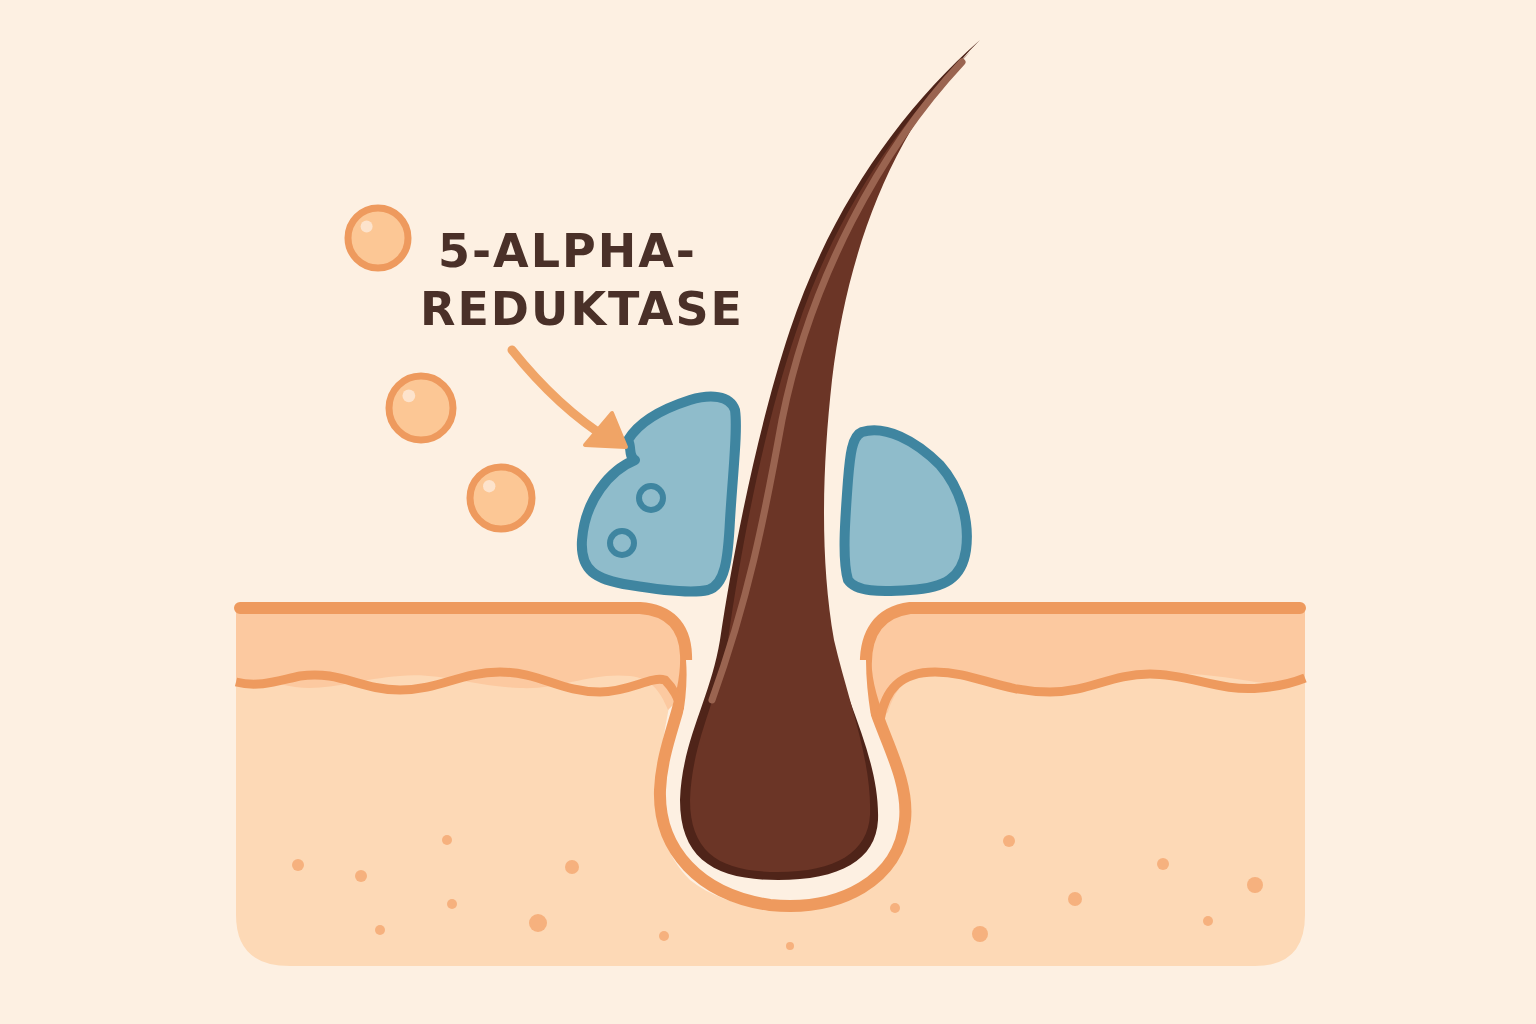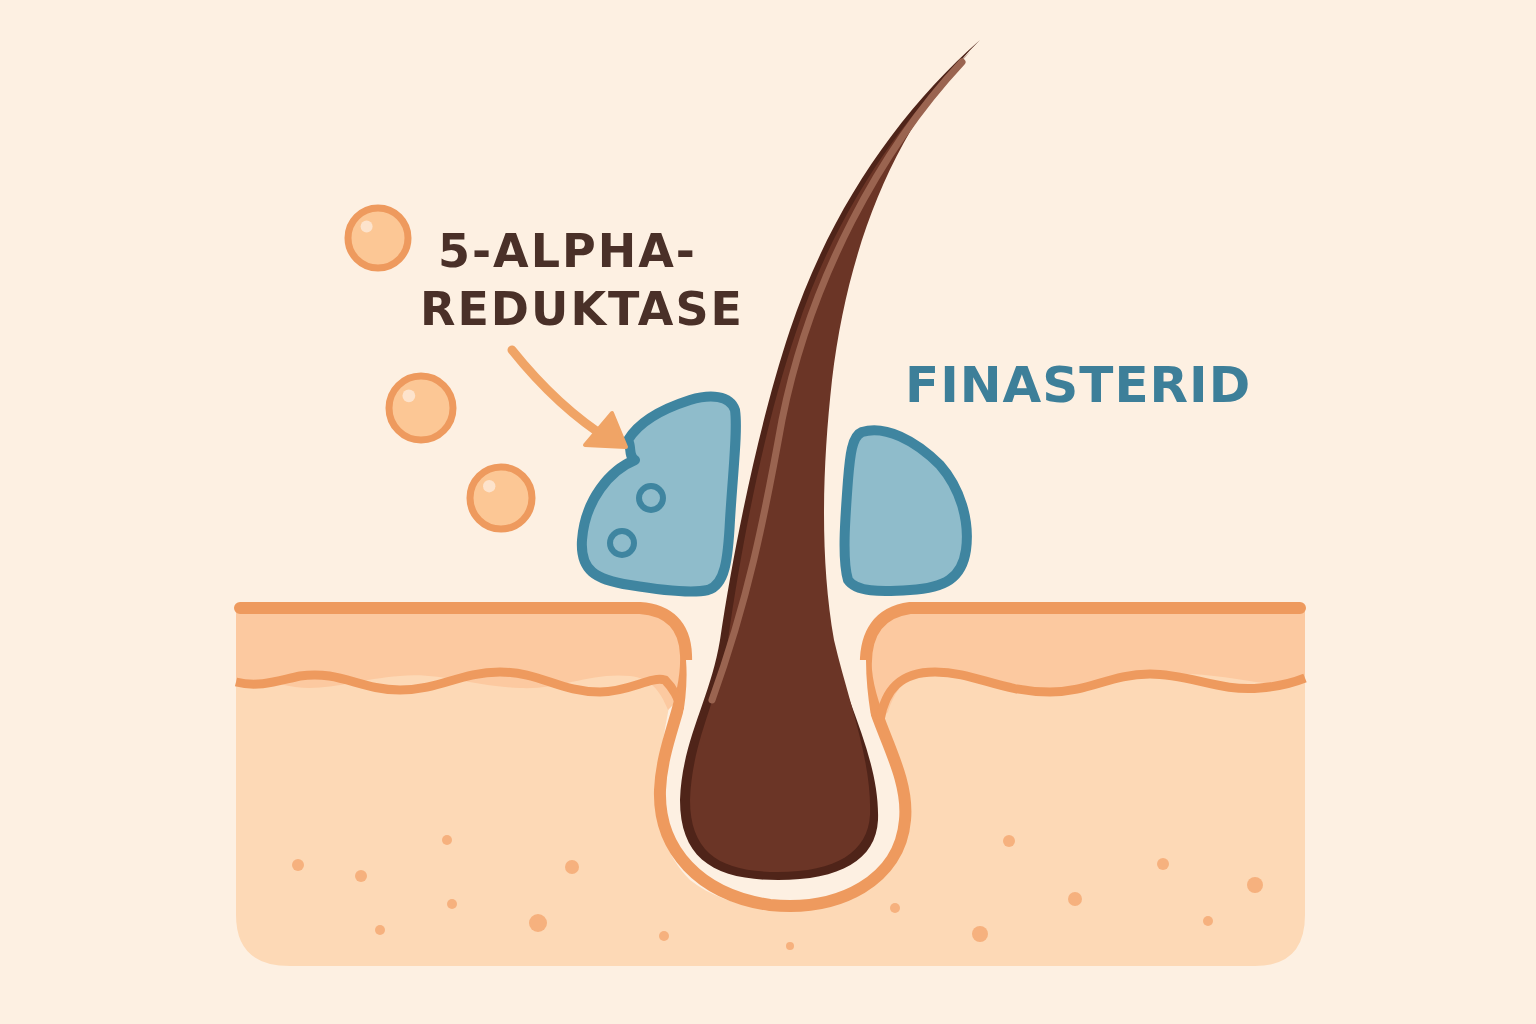--- a/index.html
+++ b/index.html
@@ -98,14 +98,13 @@
           <circle cx="489.22" cy="486.22" r="6.2" fill="#fde3cc"></circle>
         </g>
       </g>
   </svg>
 
   <div class="label label-enzyme" style="left:412px; top:228px;">
     <span class="line l1">5-ALPHA-</span>
     <span class="line l2">REDUKTASE</span>
   </div>
 
-  <div class="label label-drug" style="left:905px; top:360px;">FINASTERID</div>
 </div>
 
 </body></html>

